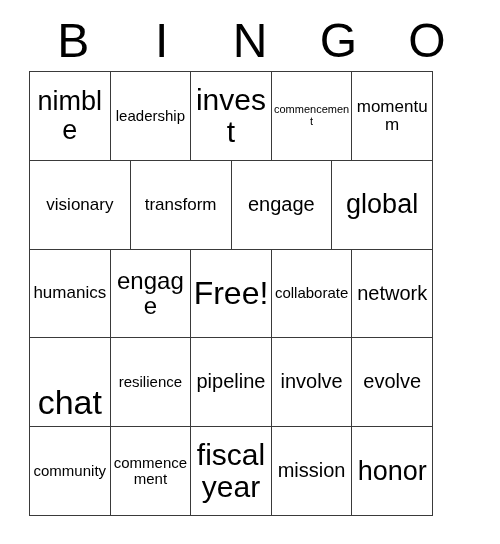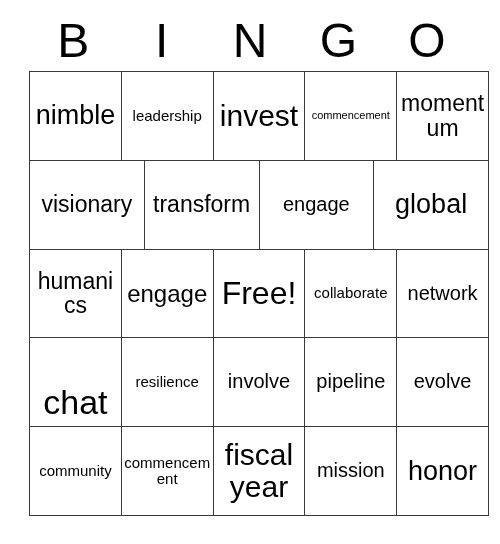--- a/index.html
+++ b/index.html
@@ -30,21 +30,21 @@
     flex: 1 1 0;
     text-align: center;
     font-size: 48px;
     line-height: 48px;
     font-weight: 400;
     letter-spacing: 0px;
     color: #000000;
     user-select: none;
   }
   .grid {
-    width: 460px;
+    width: 404px;
     border-top: 1px solid #3a3a3a;
     border-left: 1px solid #3a3a3a;
     box-sizing: border-box;
   }
   .grid-row {
     display: flex;
     width: 100%;
   }
   .cell {
     flex: 1 1 0;
@@ -65,21 +65,21 @@
     width: 100%;
     padding: 0 2px;
     box-sizing: border-box;
     line-height: 1.08;
     color: #000000;
     word-break: break-word;
   }
   
   .sz-xs  { font-size: 11px; }
   .sz-s   { font-size: 15px; }
-  .sz-m   { font-size: 23px; }
+  .sz-m   { font-size: 17px; }
   .sz-ml  { font-size: 20px; }
   .sz-l   { font-size: 24px; }
   .sz-xl  { font-size: 27px; }
   .sz-xxl { font-size: 30px; }
   .sz-free{ font-size: 32px; }
   .sz-huge{ font-size: 34px; margin-top: 40px; }
 </style>
 </head>
 <body>
 
@@ -147,24 +147,24 @@
     </div>
 
     <div class="grid-row">
       <div class="cell">
           <span class="cell-text sz-huge">chat</span>
         </div>
       <div class="cell">
           <span class="cell-text sz-s">resilience</span>
         </div>
       <div class="cell">
-          <span class="cell-text sz-ml">involve</span>
+          <span class="cell-text sz-ml">pipeline</span>
         </div>
       <div class="cell">
-          <span class="cell-text sz-ml">pipeline</span>
+          <span class="cell-text sz-ml">involve</span>
         </div>
       <div class="cell">
           <span class="cell-text sz-ml">evolve</span>
         </div>
     </div>
 
     <div class="grid-row">
       <div class="cell">
           <span class="cell-text sz-s">community</span>
         </div>

